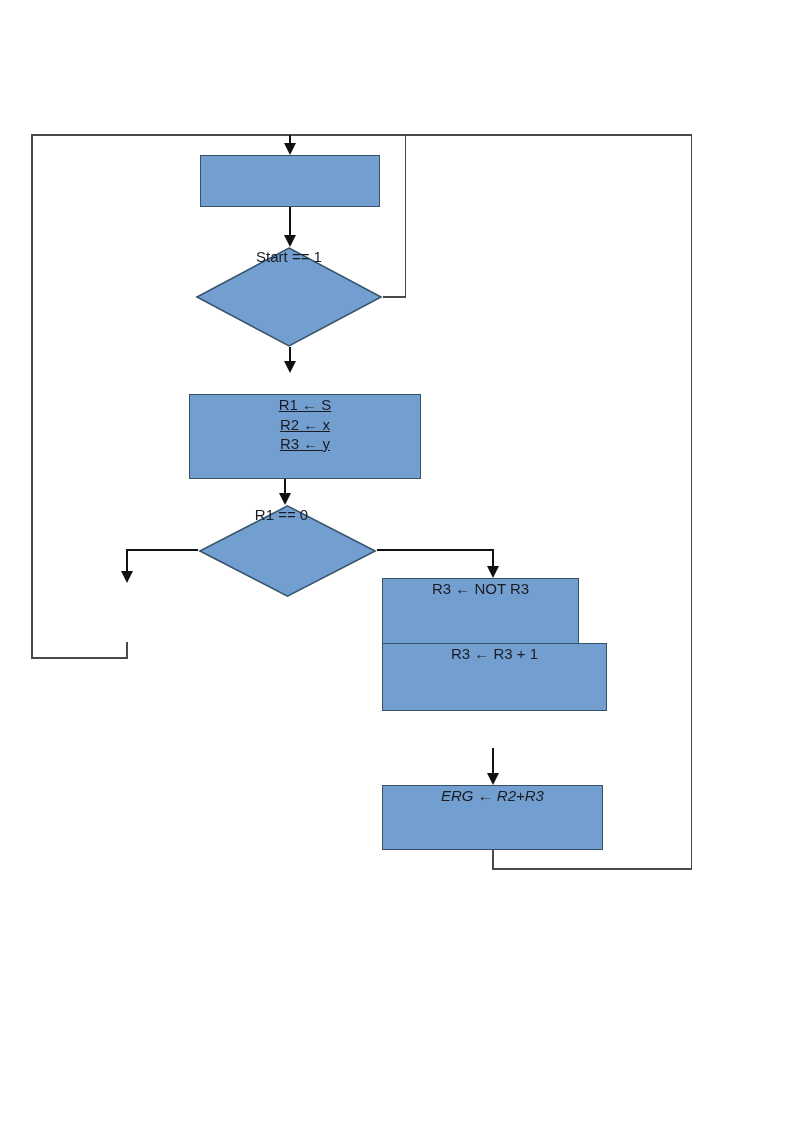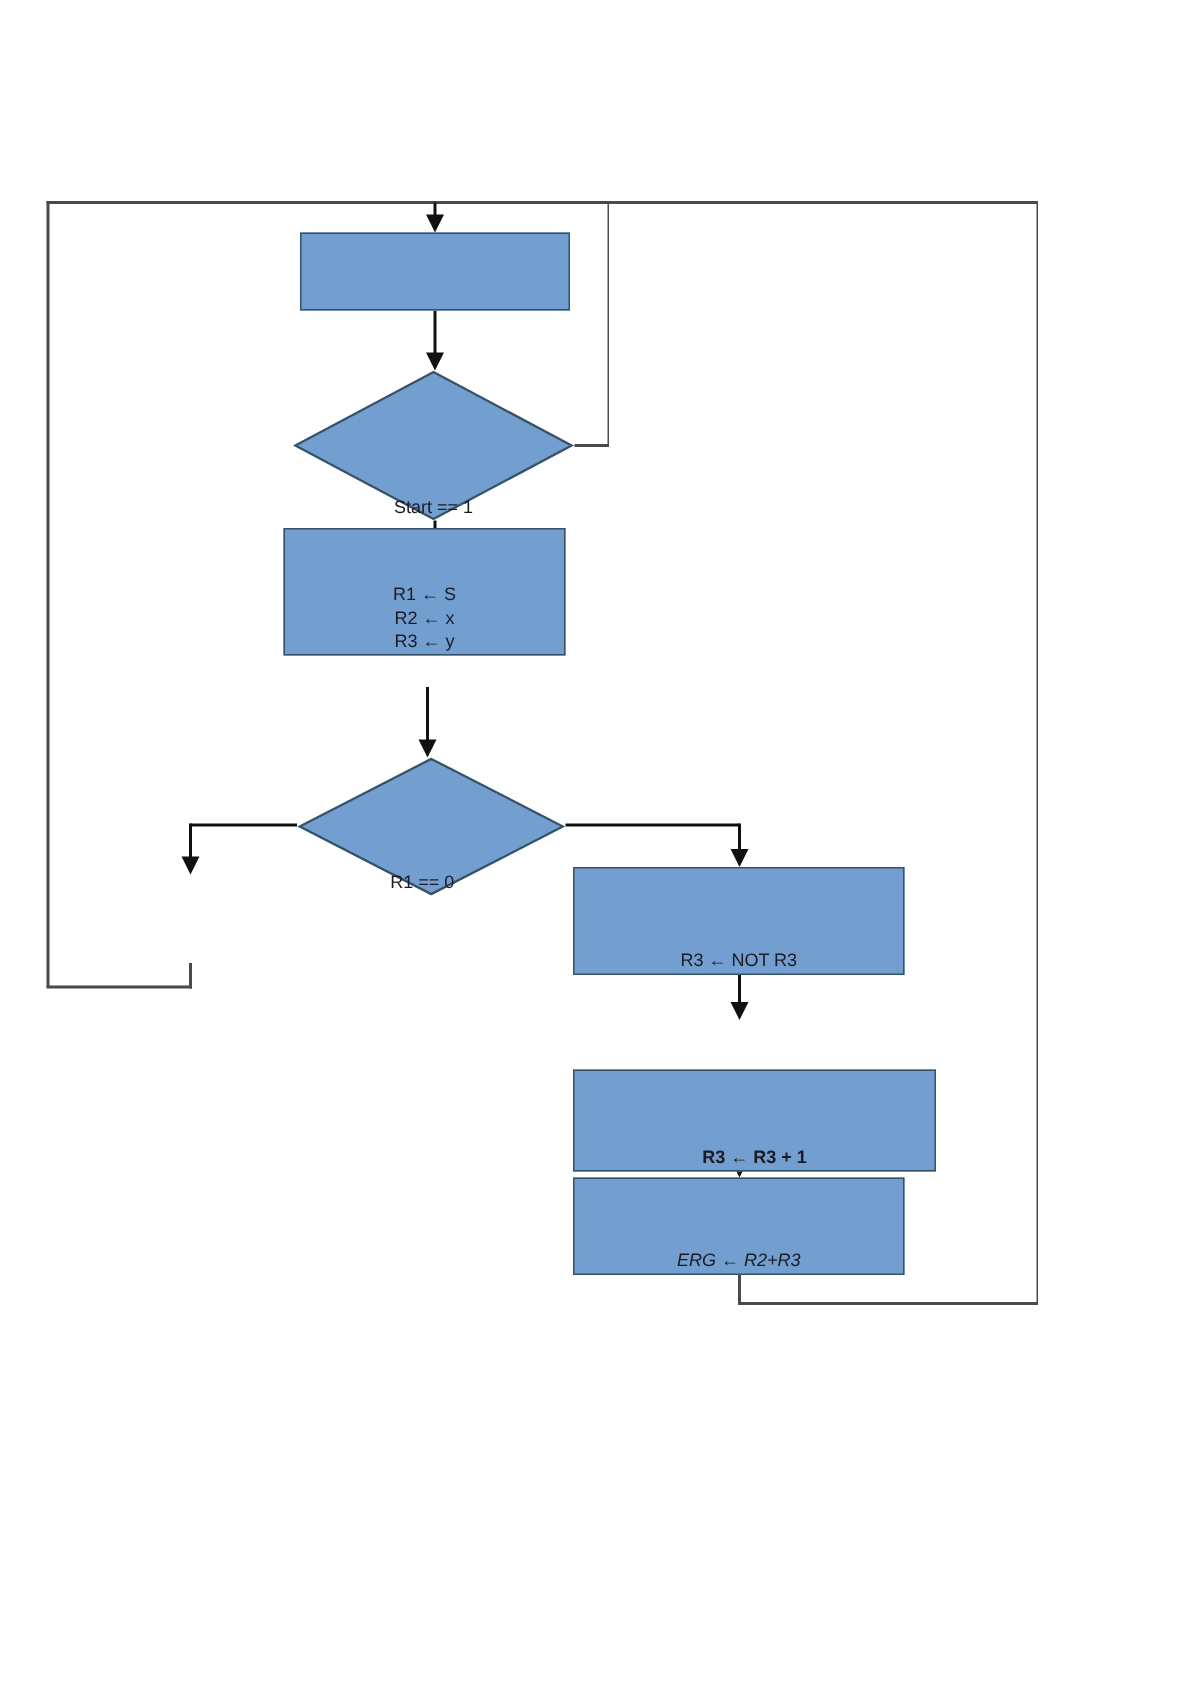--- a/index.html
+++ b/index.html
@@ -13,22 +13,22 @@
   html,body{background:#ffffff;}
   body{font-family:"Liberation Sans", sans-serif;}
   .canvas{
     position:relative;
     width:794px;height:1123px;
     background:#ffffff;
     overflow:hidden;
   }
   .node{
     position:absolute;
-    display:flex;align-items:flex-end;justify-content:center;
-    font-size:12px;color:var(--text);
+    display:flex;align-items:flex-start;justify-content:center;
+    font-size:15px;color:var(--text);
     text-align:center;line-height:1.3;
   }
   .rect{
     background:var(--fill);
     border:1.6px solid var(--border);
   }
   .diamond{background:transparent;}
   .diamond svg{
     position:absolute;left:0;top:0;width:100%;height:100%;
   }
@@ -89,41 +89,41 @@
     <span></span>
   </div>
 
   <div class="node diamond" style="left:195px;top:247px;width:188px;height:100px;">
     <svg viewBox="0 0 100 100" preserveAspectRatio="none">
       <polygon points="50,1 99,50 50,99 1,50" fill="#729fcf" stroke="#355269" stroke-width="1.5" vector-effect="non-scaling-stroke"></polygon>
     </svg>
     <span class="lbl">Start == 1</span>
   </div>
 
-  <div class="node rect multiline" style="left:189px;top:352px;width:188px;height:85px;">
+  <div class="node rect multiline" style="left:189px;top:394px;width:232px;height:85px;text-decoration:underline;">
     <div>
       <span>R1 ← S</span>
       <span>R2 ← x</span>
       <span>R3 ← y</span>
     </div>
   </div>
 
   <div class="node diamond" style="left:198px;top:505px;width:179px;height:92px;">
     <svg viewBox="0 0 100 100" preserveAspectRatio="none">
       <polygon points="50,1 99,50 50,99 1,50" fill="#729fcf" stroke="#355269" stroke-width="1.5" vector-effect="non-scaling-stroke"></polygon>
     </svg>
     <span class="lbl" style="margin-right:12px;">R1 == 0</span>
   </div>
 
 
-  <div class="node rect" style="left:382px;top:578px;width:221px;height:72px;">
+  <div class="node rect" style="left:382px;top:578px;width:197px;height:72px;">
     <span>R3 ← NOT R3</span>
   </div>
 
-  <div class="node rect" style="left:382px;top:713px;width:242px;height:68px;font-weight:bold;">
+  <div class="node rect" style="left:382px;top:643px;width:225px;height:68px;">
     <span>R3 ← R3 + 1</span>
   </div>
 
   <div class="node rect" style="left:382px;top:785px;width:221px;height:65px;font-style:italic;">
     <span>ERG ← R2+R3</span>
   </div>
 
 </div>
 
 </body></html>

